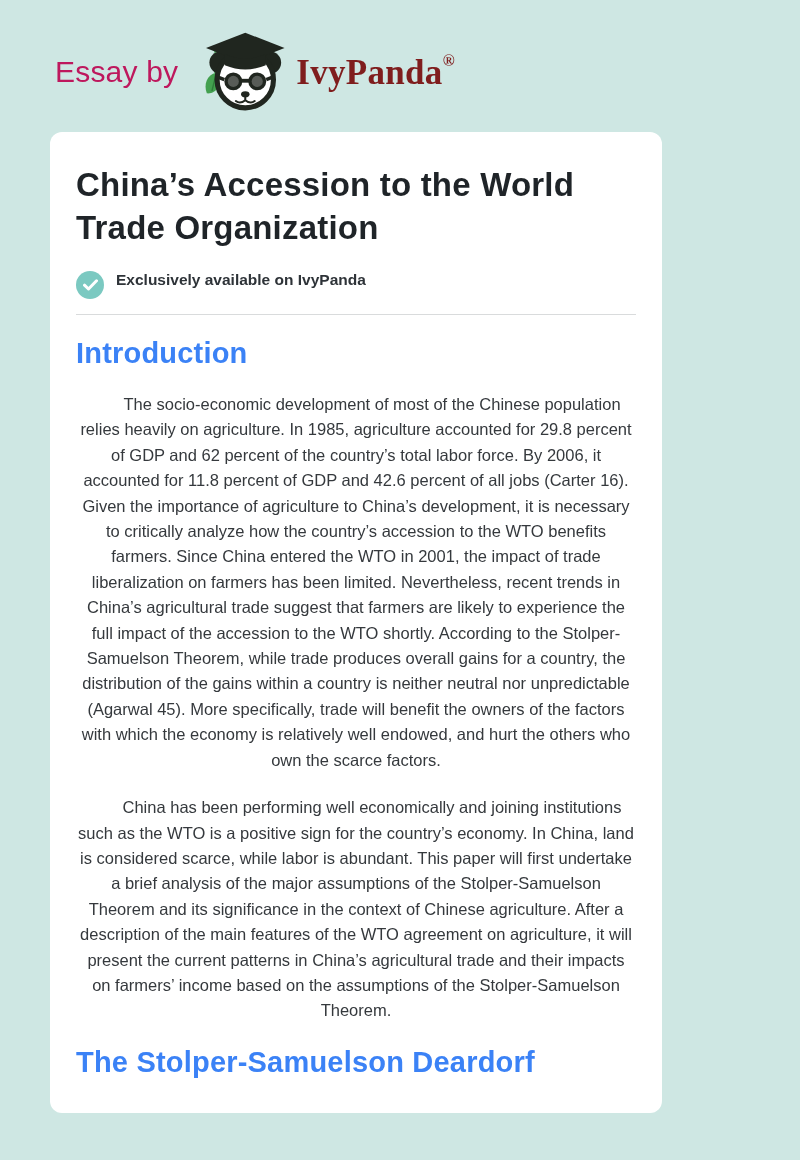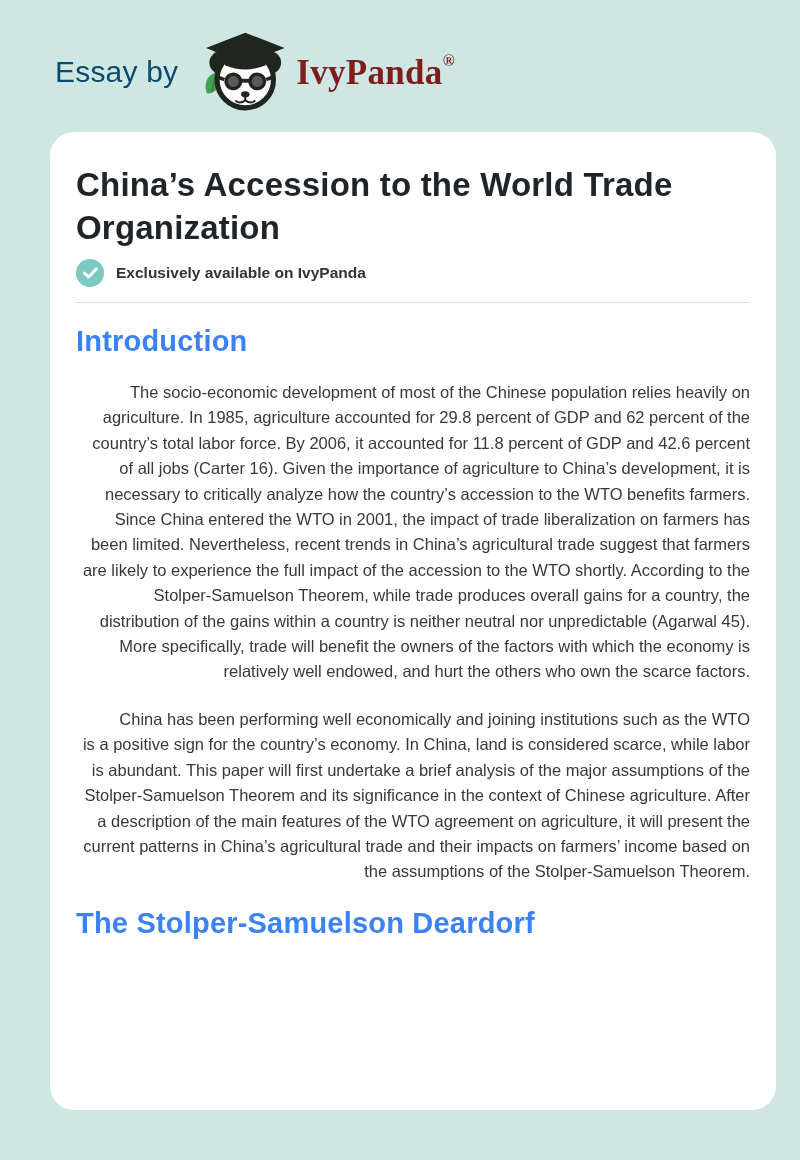--- a/index.html
+++ b/index.html
@@ -11,53 +11,52 @@
   }
   
   .site-header {
     display: flex;
     align-items: center;
     padding: 30px 0 0 55px;
     height: 114px;
   }
   .essay-by {
     font-size: 30px;
-    color: #0c4a6e;
+    color: #be185d;
     letter-spacing: 0.2px;
     margin-right: 14px;
   }
   .logo-mark { width: 98px; height: 82px; flex: 0 0 auto; margin-right: 6px; }
   .brand-name {
     font-family: "Liberation Serif", serif;
     font-weight: 700;
     font-size: 35px;
     color: #7f1d1d;
     letter-spacing: 0.3px;
   }
   .brand-name sup { font-size: 16px; vertical-align: 18px; }
   
   .card {
-    width: 726px;
+    width: 612px;
     margin: 18px 0 0 50px;
     background: #ffffff;
-    border-radius: 24px;
+    border-radius: 12px;
     padding: 31px 26px 34px 26px;
     min-height: 978px;
   }
   .doc-title {
     font-size: 33px;
     line-height: 43px;
     font-weight: 700;
     color: #1f2428;
     letter-spacing: 0.2px;
   }
   .badge-row {
     display: flex;
-    align-items: center;
-    margin-top: 10px;
+    margin-top: 22px;
   }
   .check-badge {
     width: 28px; height: 28px;
     border-radius: 50%;
     background: #7bc9c1;
     display: flex;
     align-items: center;
     justify-content: center;
     margin-right: 12px;
     flex: 0 0 auto;
@@ -78,21 +77,21 @@
     color: #3b82f6;
     margin-top: 22px;
     letter-spacing: 0.2px;
   }
   .card p {
     font-size: 16.5px;
     line-height: 25.4px;
     color: #35393d;
     text-indent: 32px;
     margin-top: 22px;
-    text-align: right;
+    text-align: center;
   }
 </style>
 </head>
 <body>
 
 <header class="site-header">
   <span class="essay-by">Essay by</span>
 
   <span class="logo-mark">
     <svg viewBox="0 0 110 96" width="98" height="82" aria-hidden="true">

